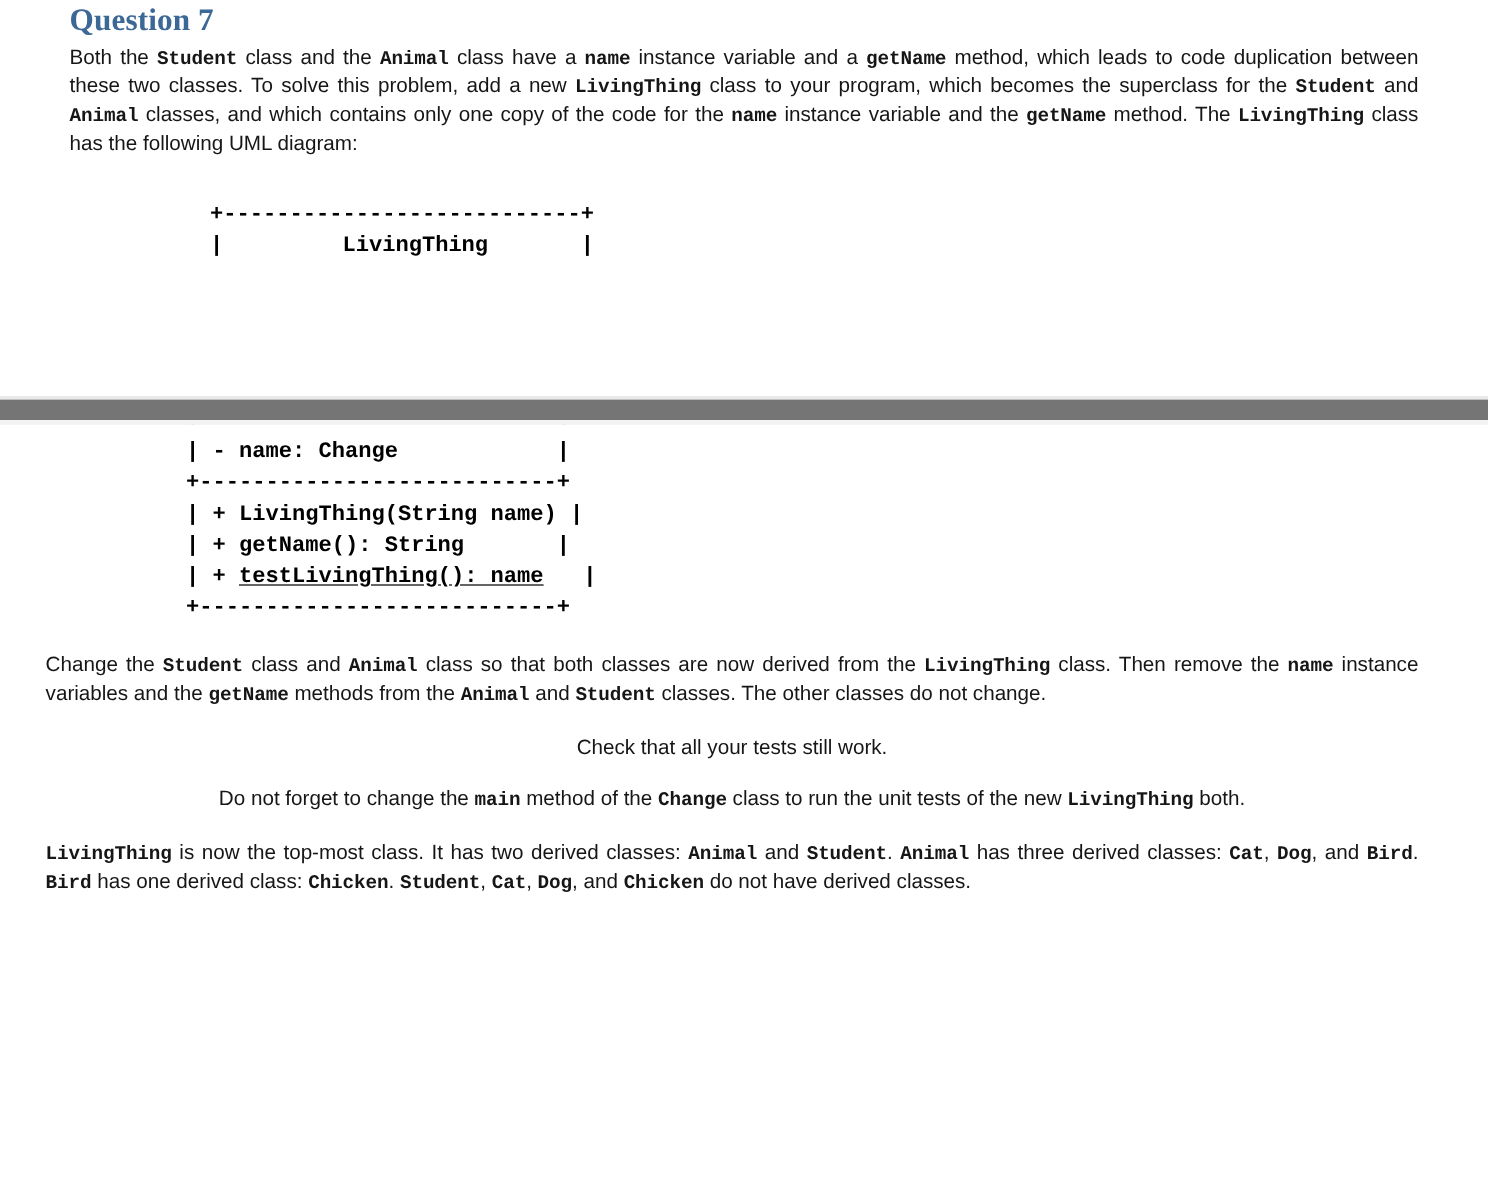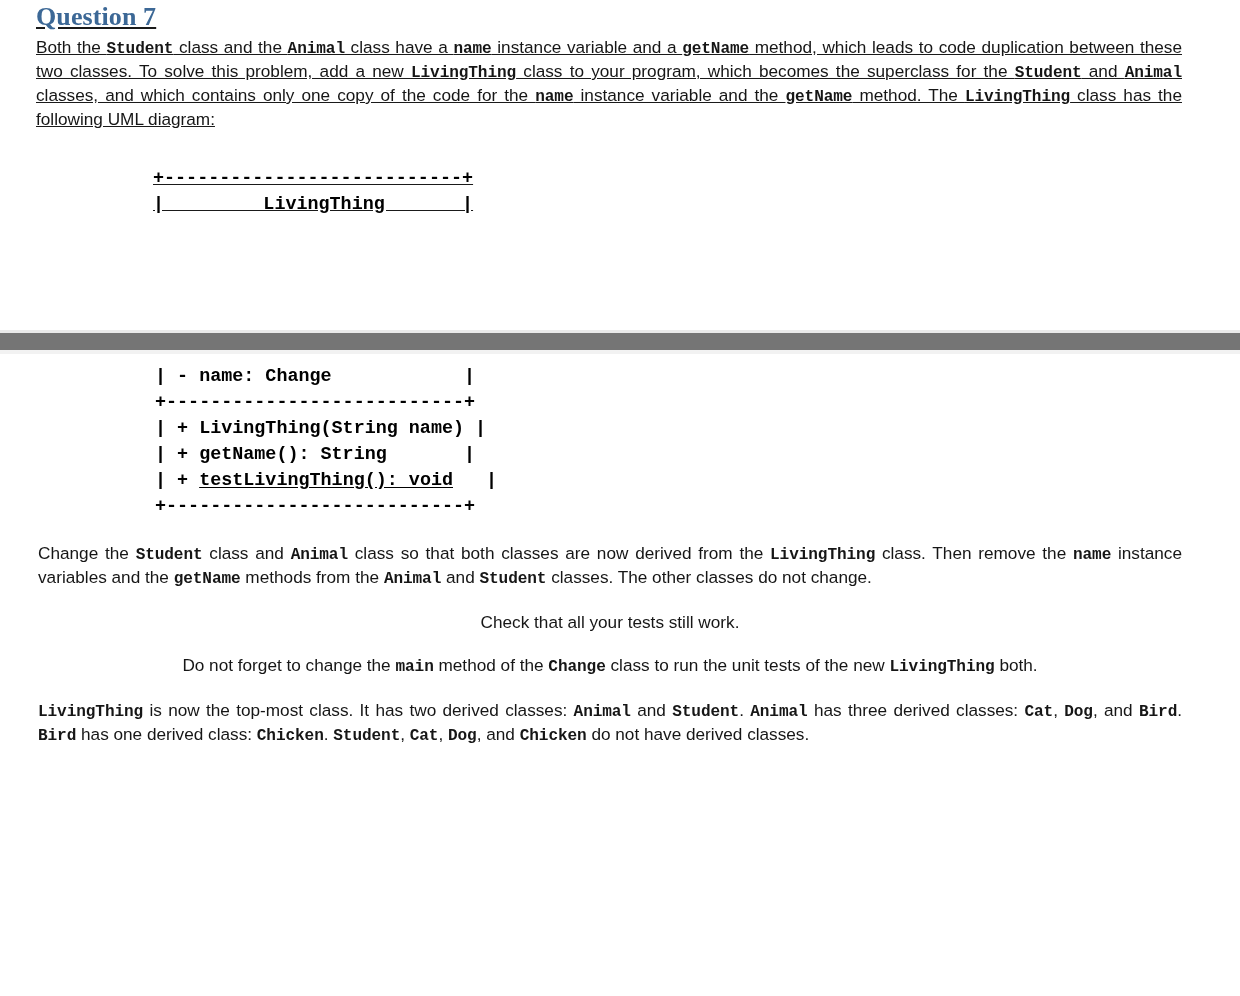--- a/index.html
+++ b/index.html
@@ -15,22 +15,21 @@
     overflow: hidden;
     position: relative;
   }
 
   .page {
     position: relative;
     width: 1240px;
   }
 
   .content-top {
-    padding: 0 58px 0 36px;
-    text-decoration: underline;
+    padding: 0 58px 0 58px;
   }
 
   .q-title {
     font-family: "Liberation Serif", serif;
     font-size: 26px;
     font-weight: bold;
     color: #3c6896;
     margin: 0;
     padding: 0 0 2px 0;
     line-height: 34px;
@@ -129,21 +128,21 @@
 
   <div style="height:120px;"></div>
 
   <div class="content-bottom">
 
     <pre class="uml"><span>+---------------------------+</span>
 <span>| - name: Change            |</span>
 <span>+---------------------------+</span>
 <span>| + LivingThing(String name) |</span>
 <span>| + getName(): String       |</span>
-<span>| + </span><span class="u">testLivingThing(): void</span><span>   |</span>
+<span>| + </span><span class="u">testLivingThing(): name</span><span>   |</span>
 <span>+---------------------------+</span></pre>
 
     <div class="spacer-md"></div>
 
     <p class="para"><span>Change the </span><span class="mono">Student</span><span> class and </span><span class="mono">Animal</span><span> class so that both classes are now derived from the </span><span class="mono">LivingThing</span><span> class. Then remove the </span><span class="mono">name</span><span> instance variables and the </span><span class="mono">getName</span><span> methods from the </span><span class="mono">Animal</span><span> and </span><span class="mono">Student</span><span> classes. The other classes do not change.</span></p>
 
     <div class="spacer-sm"></div>
 
     <p class="para nojust"><span>Check that all your tests still work.</span></p>
 

